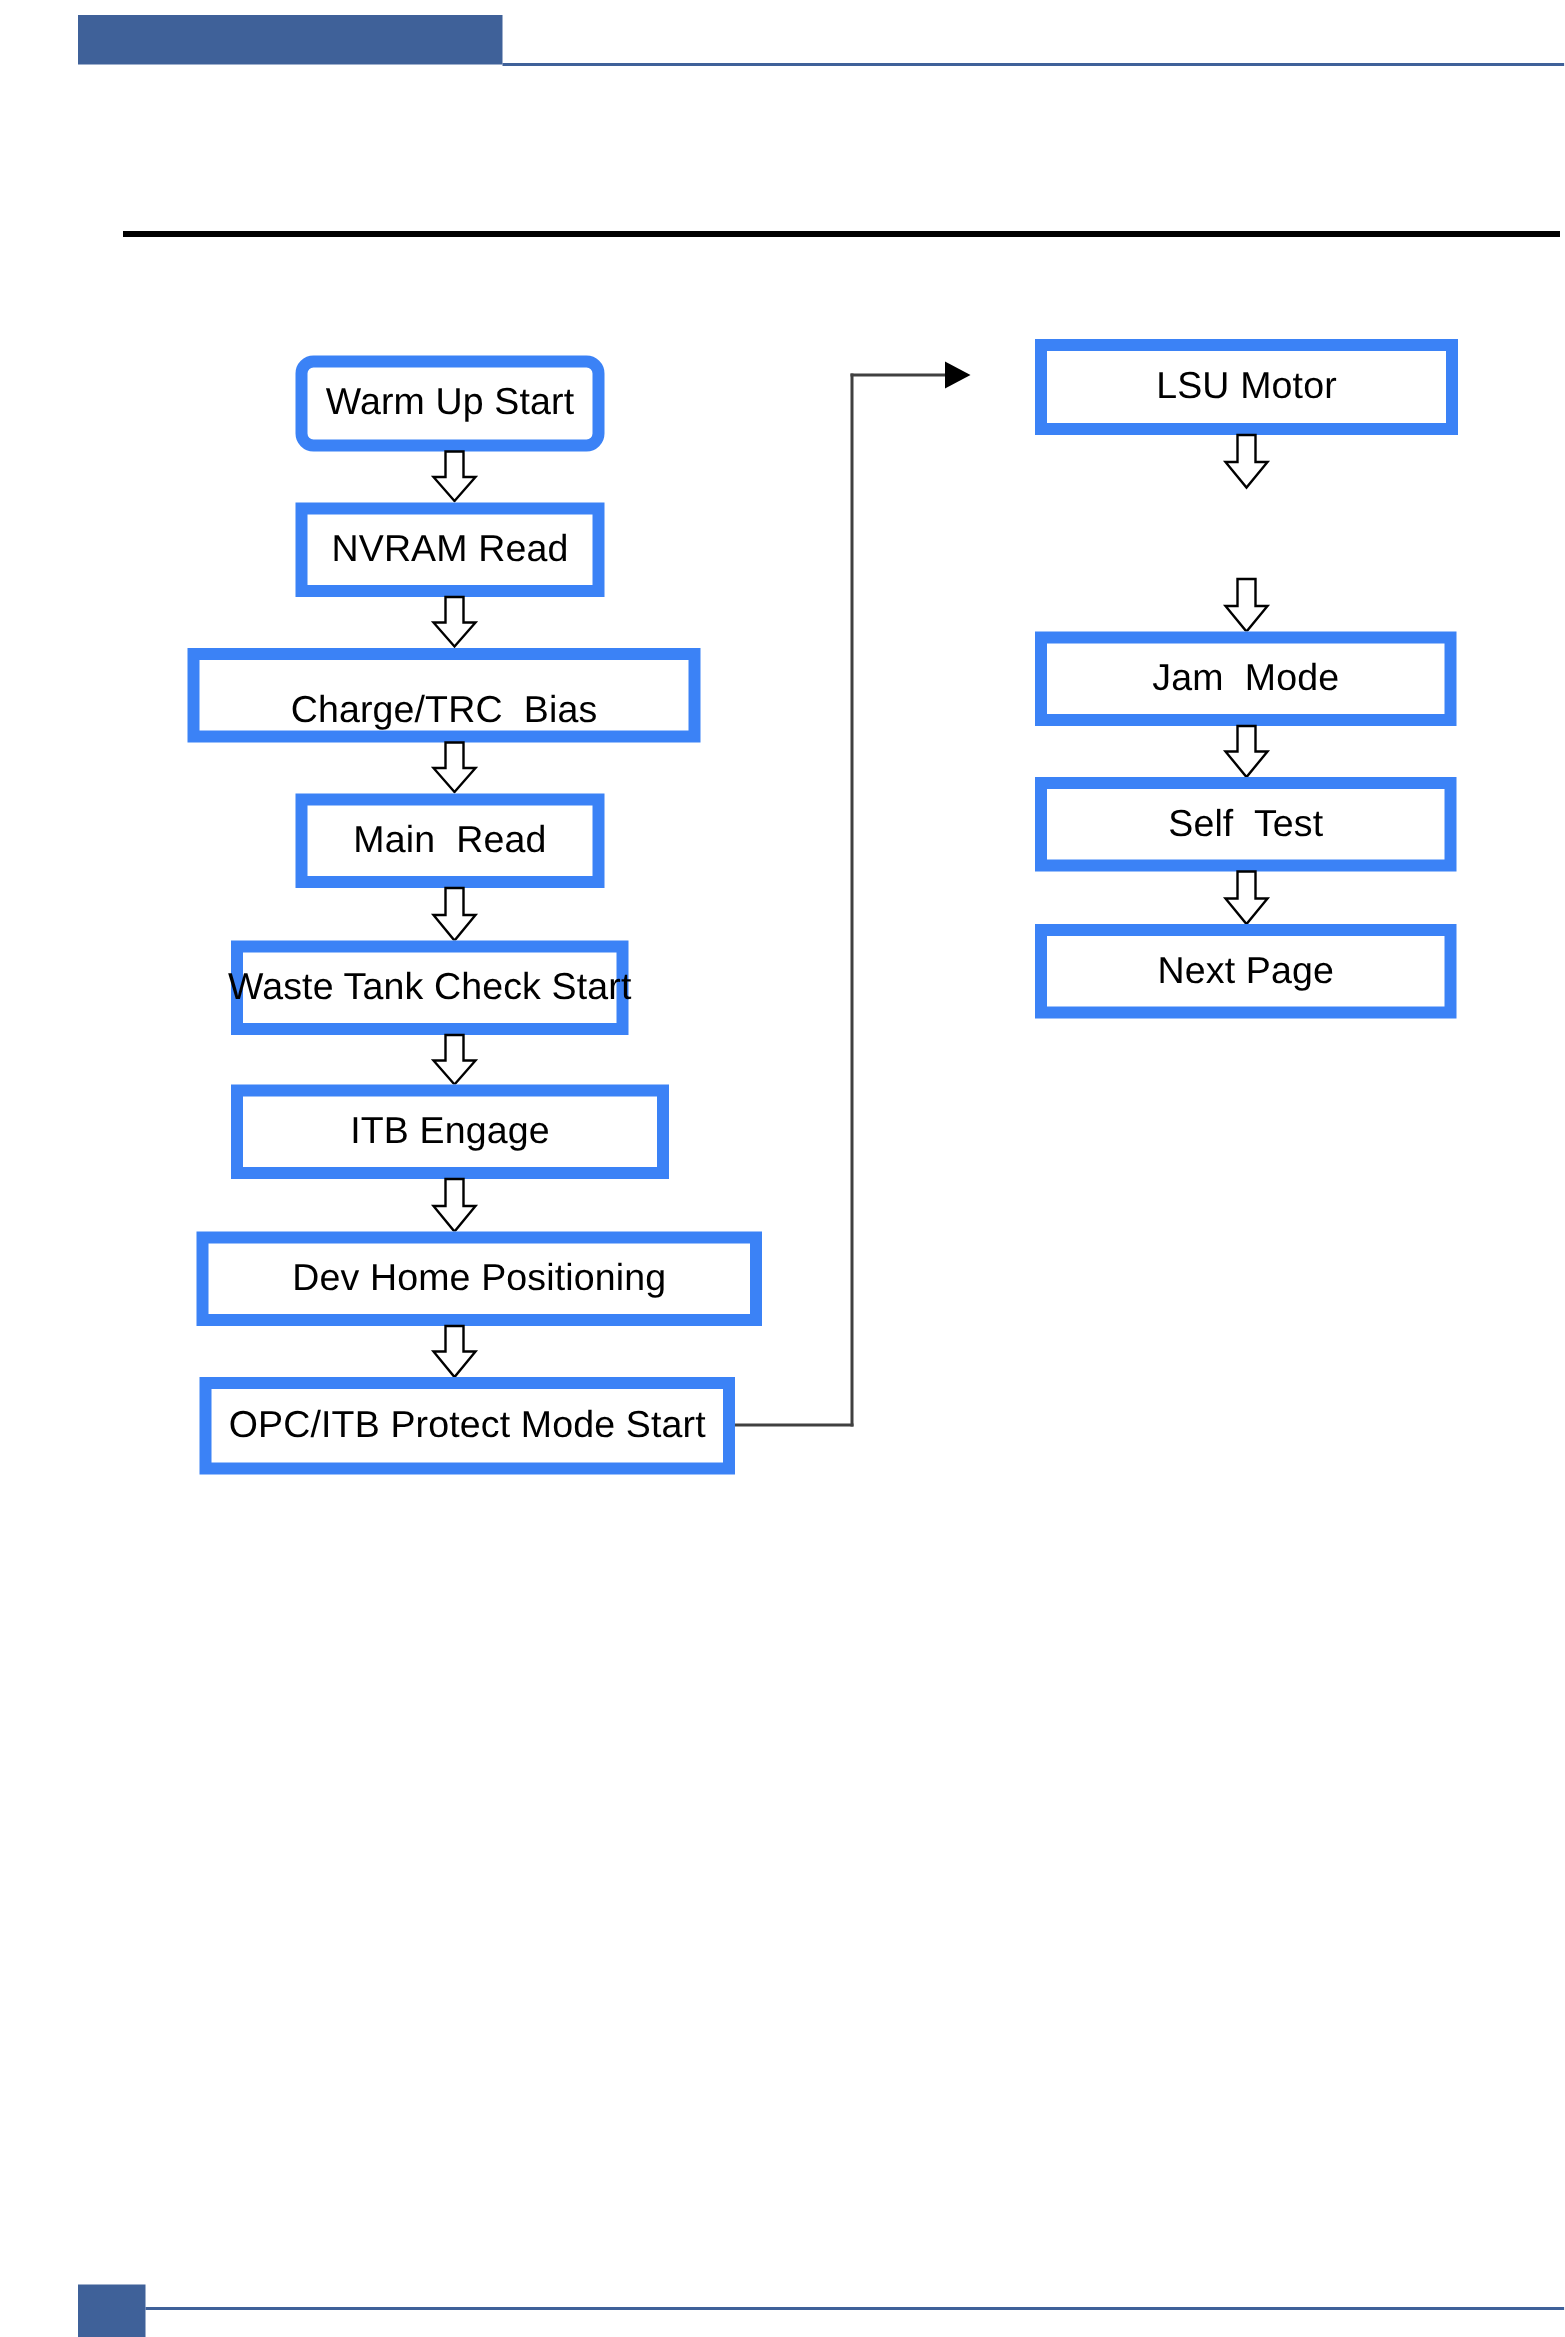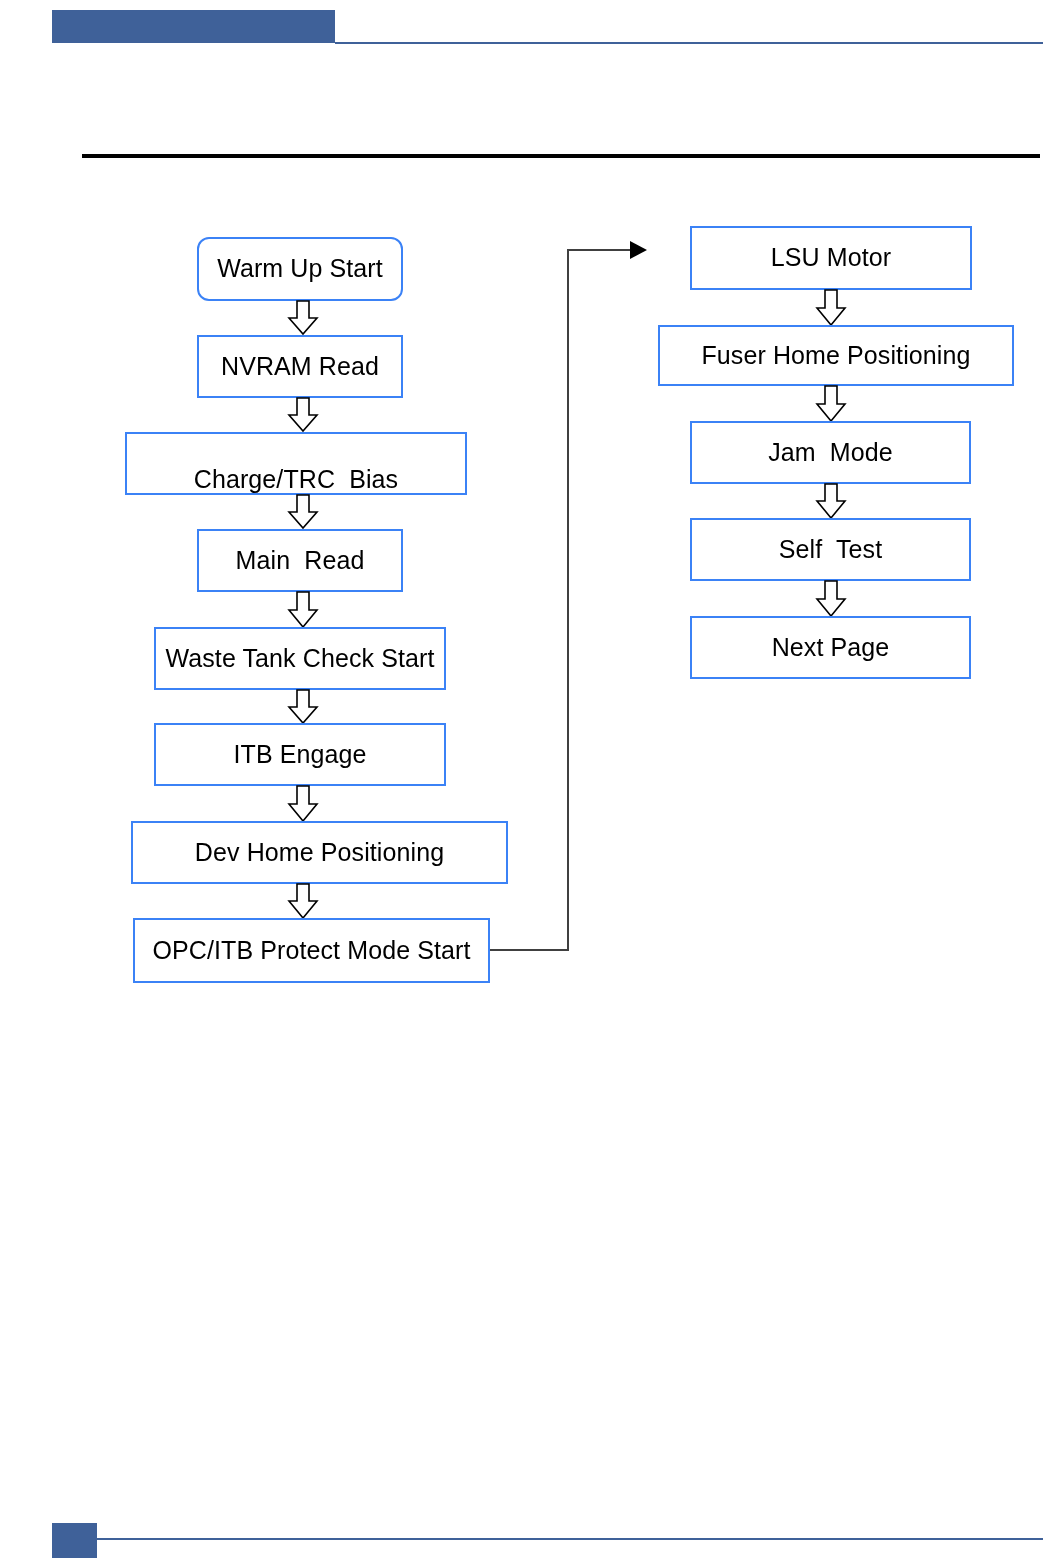--- a/index.html
+++ b/index.html
@@ -60,21 +60,21 @@
     width: 946px;
     height: 2px;
     background: #3F6199;
   }
 
   
   .node {
     position: absolute;
     box-sizing: border-box;
     background: #ffffff;
-    border: 2px solid #3b82f6;
+    border: 8px solid #3b82f6;
     display: flex;
     align-items: center;
     justify-content: center;
     color: #000000;
     font-size: 25px;
     line-height: 1.1;
     letter-spacing: 0.1px;
     white-space: pre;
   }
   .node.rounded {
@@ -148,21 +148,21 @@
   <div class="node" style="left:197px; top:529px; width:206px; height:63px;">
     <span>Main  Read</span>
   </div>
 
   <div class="block-arrow" style="left:288px; top:592px;">
     <svg width="30" height="36" viewBox="0 0 30 36">
       <polygon points="9,0 21,0 21,18 29,18 15,35 1,18 9,18" fill="#ffffff" stroke="#000000" stroke-width="1.6"></polygon>
     </svg>
   </div>
 
-  <div class="node" style="left:154px; top:627px; width:292px; height:63px;">
+  <div class="node" style="left:154px; top:627px; width:265px; height:63px;">
     <span>Waste Tank Check Start</span>
   </div>
 
   <div class="block-arrow" style="left:288px; top:690px;">
     <svg width="30" height="34" viewBox="0 0 30 34">
       <polygon points="9,0 21,0 21,17 29,17 15,33 1,17 9,17" fill="#ffffff" stroke="#000000" stroke-width="1.6"></polygon>
     </svg>
   </div>
 
   <div class="node" style="left:154px; top:723px; width:292px; height:63px;">
@@ -197,23 +197,20 @@
   <div class="node" style="left:690px; top:226px; width:282px; height:64px;">
     <span>LSU Motor</span>
   </div>
 
   <div class="block-arrow" style="left:816px; top:290px;">
     <svg width="30" height="36" viewBox="0 0 30 36">
       <polygon points="9,0 21,0 21,18 29,18 15,35 1,18 9,18" fill="#ffffff" stroke="#000000" stroke-width="1.6"></polygon>
     </svg>
   </div>
 
-  <div class="node" style="left:658px; top:325px; width:356px; height:61px;">
-    <span>Fuser Home Positioning</span>
-  </div>
 
   <div class="block-arrow" style="left:816px; top:386px;">
     <svg width="30" height="36" viewBox="0 0 30 36">
       <polygon points="9,0 21,0 21,18 29,18 15,35 1,18 9,18" fill="#ffffff" stroke="#000000" stroke-width="1.6"></polygon>
     </svg>
   </div>
 
   <div class="node" style="left:690px; top:421px; width:281px; height:63px;">
     <span>Jam  Mode</span>
   </div>

